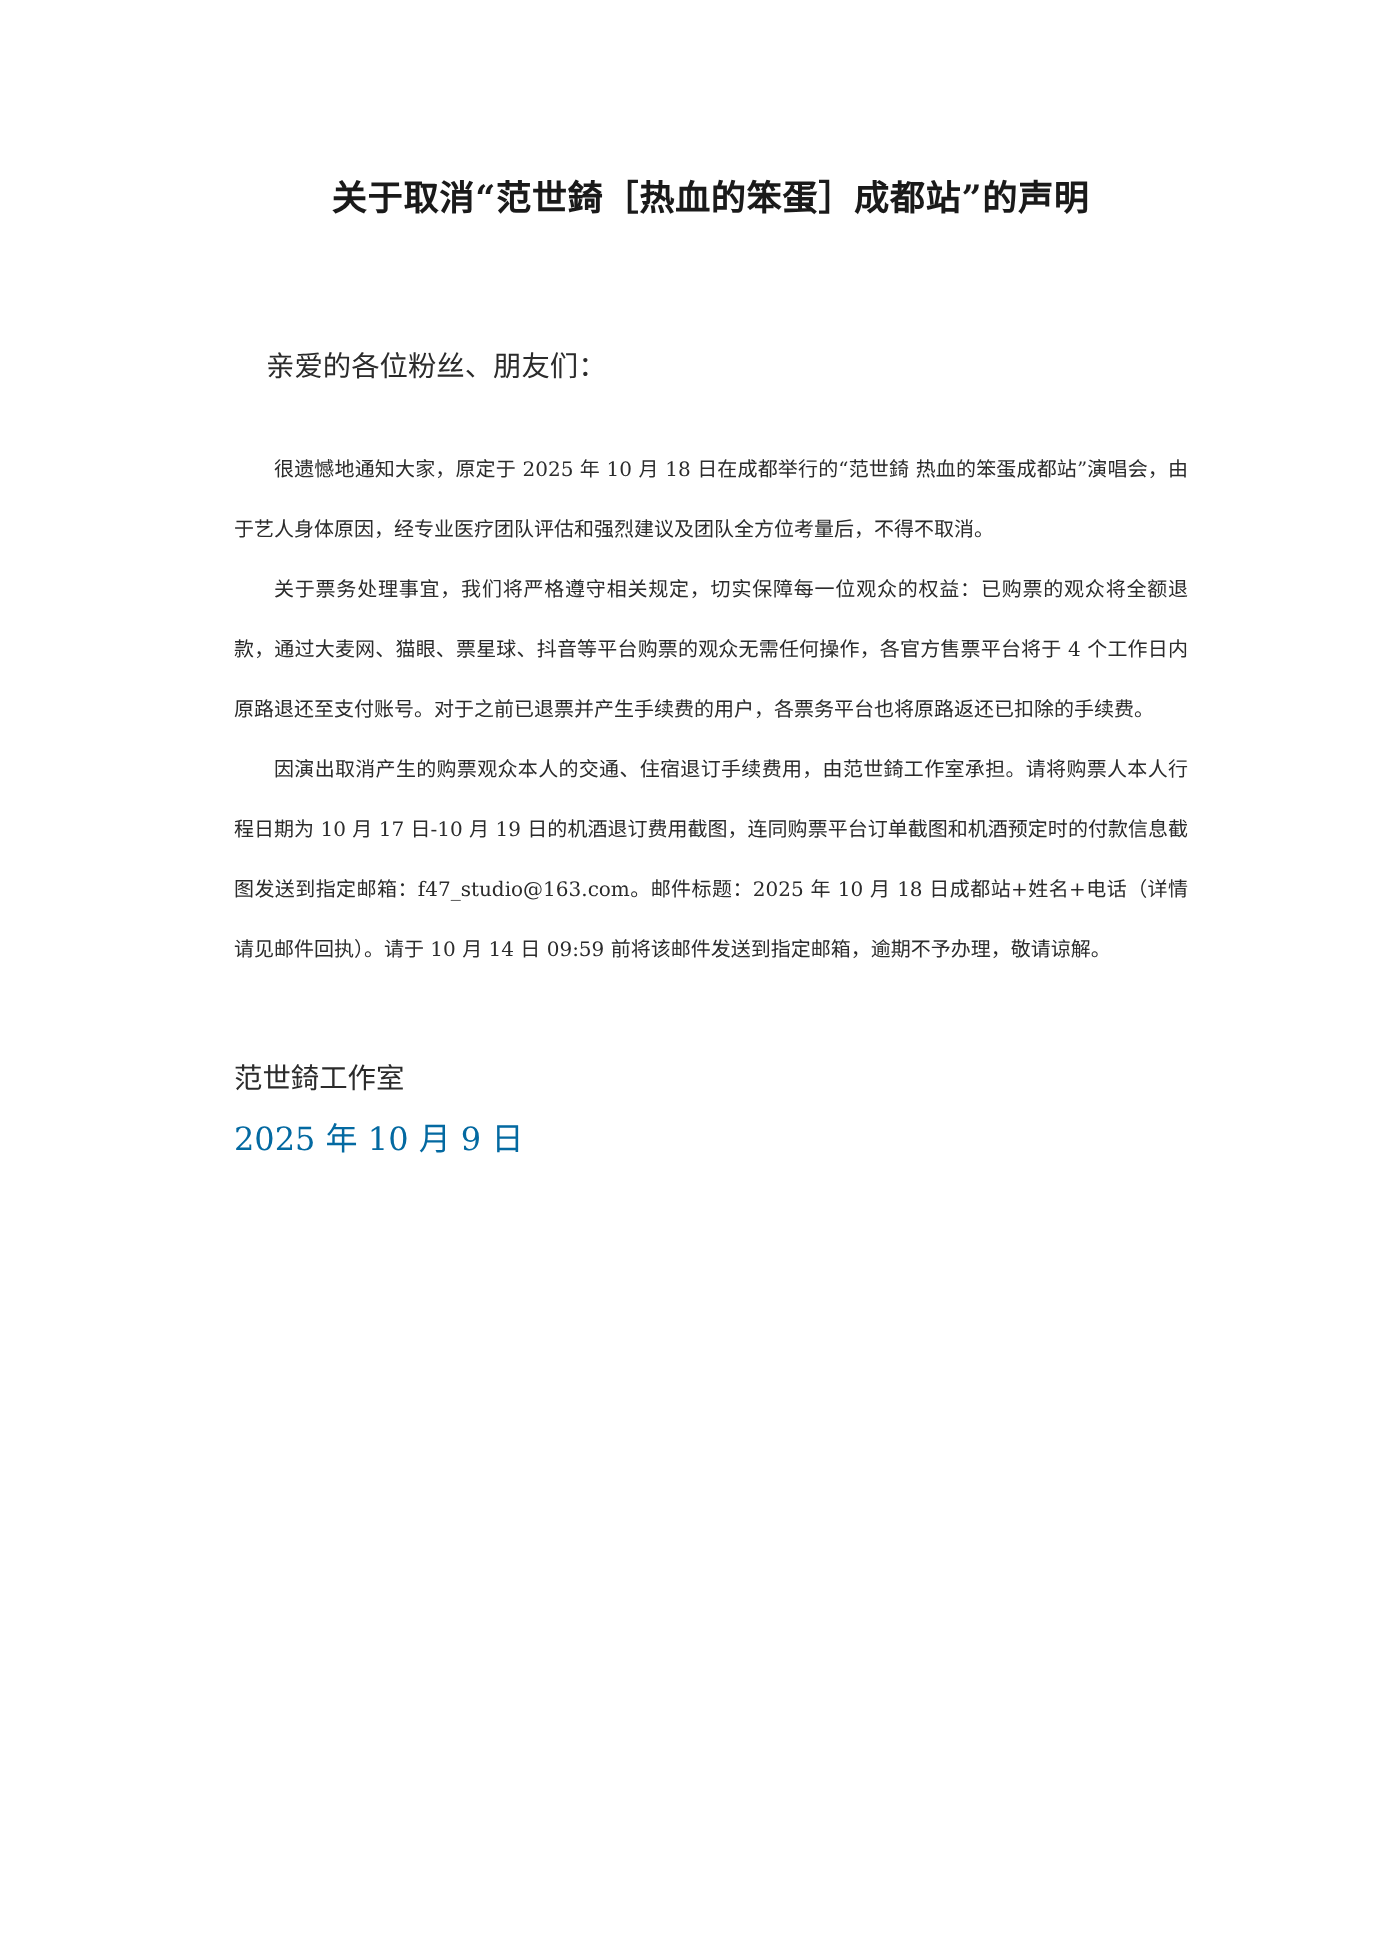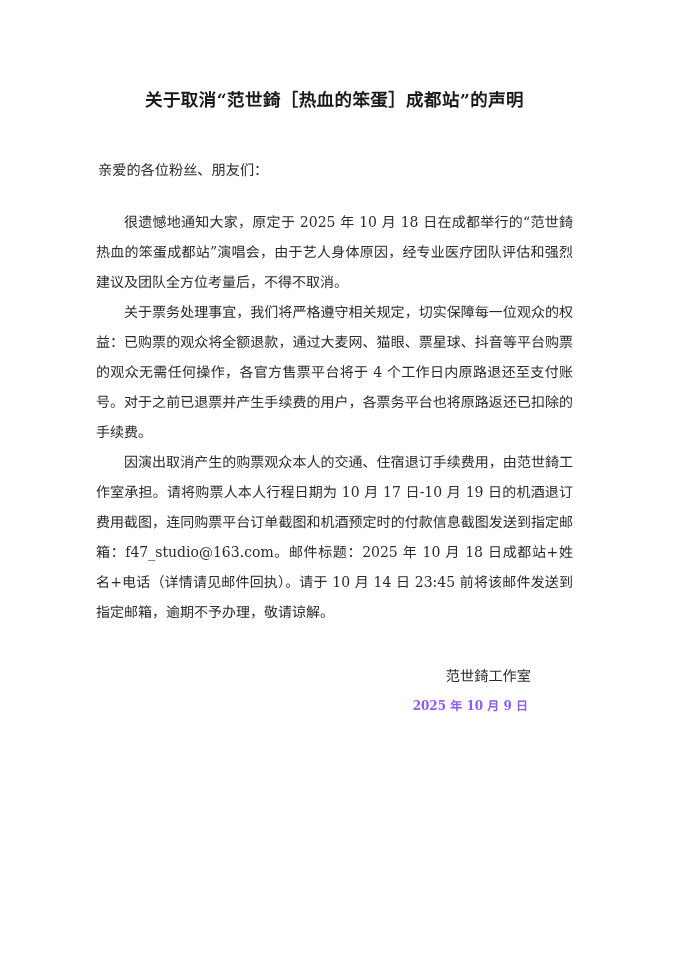--- a/index.html
+++ b/index.html
@@ -17,92 +17,91 @@
   }
   .page {
     position: relative;
     width: 690px;
     height: 968px;
     background: #ffffff;
     box-sizing: border-box;
   }
   .doc-body {
     position: absolute;
-    left: 96px;
+    left: 117px;
     top: 0;
     width: 477px;
   }
   .doc-title {
     margin: 0;
     padding-top: 88px;
     text-align: center;
     font-size: 17.5px;
     font-weight: bold;
     letter-spacing: 0.4px;
     color: #1a1a1a;
     line-height: 1.4;
     font-family: "DejaVu Serif", "Liberation Serif", serif;
   }
   .salutation {
-    margin: 2px;
+    margin: 16px;
     padding-top: 40px;
     font-size: 14.2px;
     line-height: 30px;
     color: #2b2b2b;
     text-align: left;
   }
   .para {
     margin: 0;
-    font-size: 14px;
+    font-size: 10px;
     line-height: 30px;
     text-align: justify;
     text-justify: inter-ideograph;
     text-indent: 2em;
     color: #2b2b2b;
     word-break: break-all;
   }
   .para-first {
     margin-top: 22px;
   }
   .signature-block {
     margin-top: 34px;
-    text-align: right;
+    text-align: left;
     padding-right: 42px;
   }
   .sig-line {
     margin: 0;
     font-size: 14.2px;
     line-height: 30px;
     color: #2b2b2b;
   }
   .sig-date {
     margin: 0;
-    font-size: 12px;
+    font-size: 16px;
     line-height: 30px;
-    color: #8b5cf6;
+    color: #0369a1;
     padding-right: 3px;
-    font-weight: bold;
   }
 </style>
 </head>
 <body>
 
 <div class="page">
   <div class="doc-body">
 
     <h1 class="doc-title">关于取消“范世錡［热血的笨蛋］成都站”的声明</h1>
 
     <p class="salutation">亲爱的各位粉丝、朋友们：</p>
 
     <p class="para para-first">很遗憾地通知大家，原定于 2025 年 10 月 18 日在成都举行的“范世錡 热血的笨蛋成都站”演唱会，由于艺人身体原因，经专业医疗团队评估和强烈建议及团队全方位考量后，不得不取消。</p>
 
 
     <p class="para">关于票务处理事宜，我们将严格遵守相关规定，切实保障每一位观众的权益：已购票的观众将全额退款，通过大麦网、猫眼、票星球、抖音等平台购票的观众无需任何操作，各官方售票平台将于 4 个工作日内原路退还至支付账号。对于之前已退票并产生手续费的用户，各票务平台也将原路返还已扣除的手续费。</p>
 
-    <p class="para">因演出取消产生的购票观众本人的交通、住宿退订手续费用，由范世錡工作室承担。请将购票人本人行程日期为 10 月 17 日-10 月 19 日的机酒退订费用截图，连同购票平台订单截图和机酒预定时的付款信息截图发送到指定邮箱：f47_studio@163.com。邮件标题：2025 年 10 月 18 日成都站+姓名+电话（详情请见邮件回执）。请于 10 月 14 日 23:45 前将该邮件发送到指定邮箱，逾期不予办理，敬请谅解。</p>
+    <p class="para">因演出取消产生的购票观众本人的交通、住宿退订手续费用，由范世錡工作室承担。请将购票人本人行程日期为 10 月 17 日-10 月 19 日的机酒退订费用截图，连同购票平台订单截图和机酒预定时的付款信息截图发送到指定邮箱：f47_studio@163.com。邮件标题：2025 年 10 月 18 日成都站+姓名+电话（详情请见邮件回执）。请于 10 月 14 日 09:59 前将该邮件发送到指定邮箱，逾期不予办理，敬请谅解。</p>
 
 
     <div class="signature-block">
       <p class="sig-line">范世錡工作室</p>
       <p class="sig-date">2025 年 10 月 9 日</p>
     </div>
 
   </div>
 </div>
 

